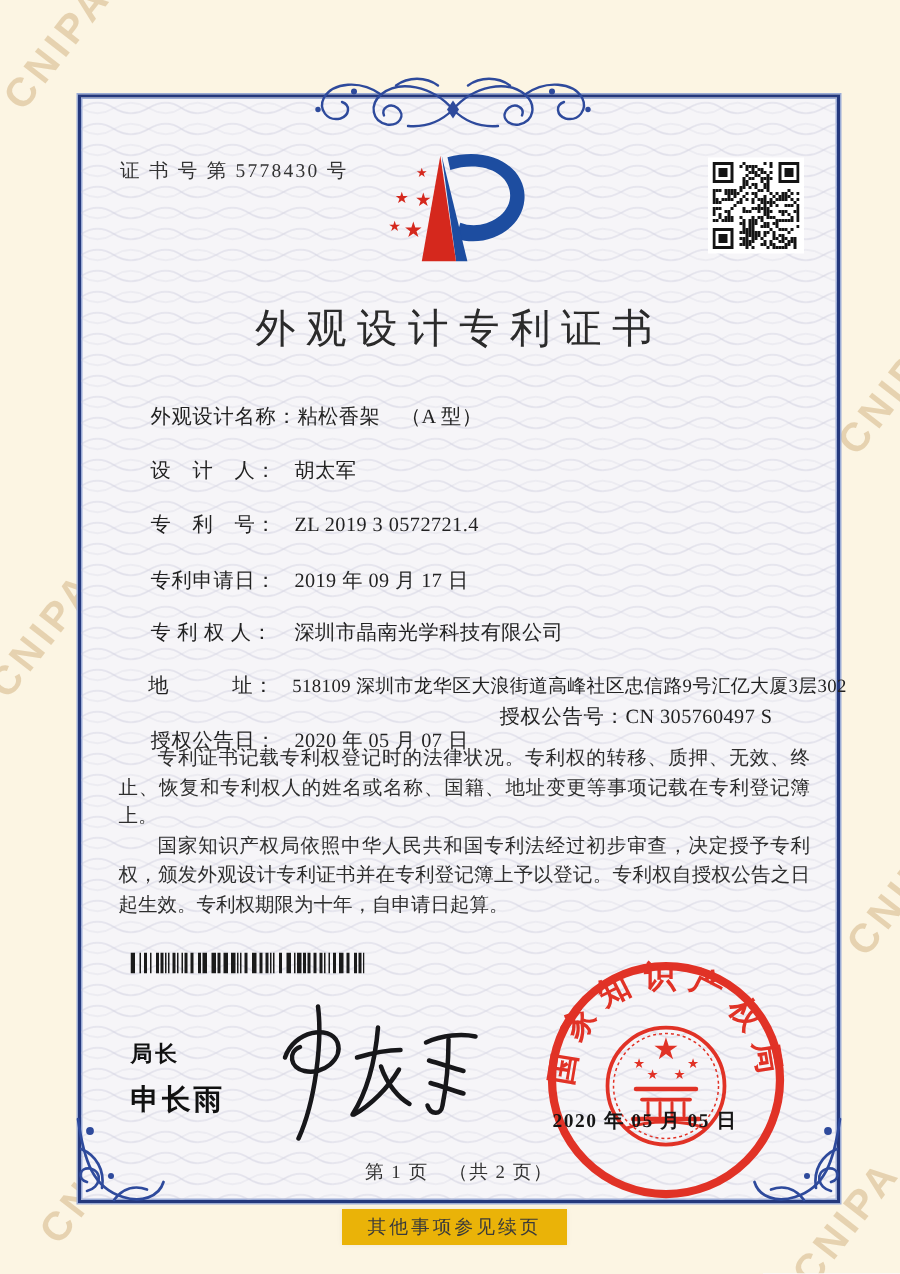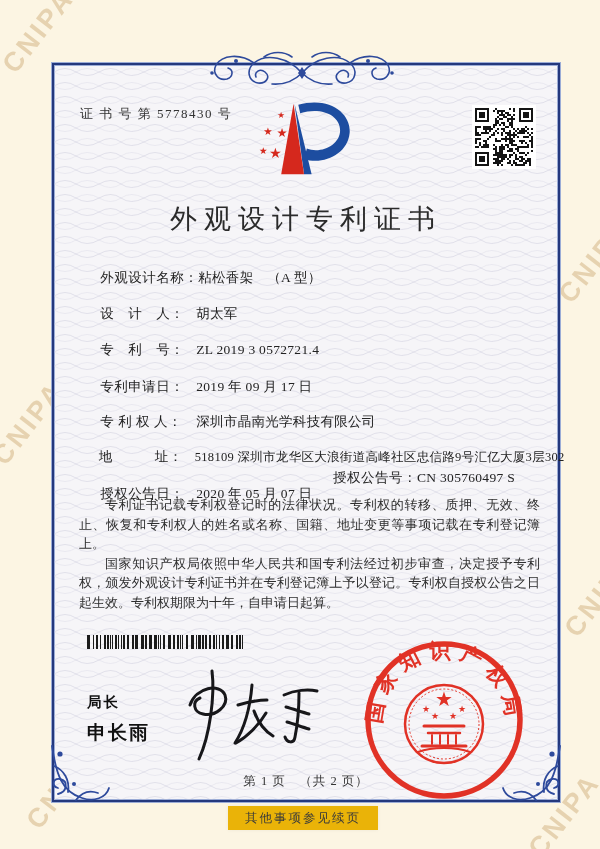--- a/index.html
+++ b/index.html
@@ -532,18 +532,19 @@
         </g>
         <g stroke="#e02417" stroke-linecap="round" fill="none">
           <path d="M60,86 L100,86" stroke-width="3"></path>
           <path d="M64,93 L96,93" stroke-width="2.5"></path>
           <path d="M68,95 L68,104 M76,95 L76,104 M84,95 L84,104 M92,95 L92,104" stroke-width="2"></path>
           <path d="M58,106 L102,106" stroke-width="3"></path>
           <path d="M54,112 C62,109 70,108 80,108 C90,108 98,109 106,112" stroke-width="2"></path>
         </g>
       </g>
     </svg>
+    <div class="seal-date">2020 年 05 月 05 日</div>
 
     <div class="page-info">第 1 页　（共 2 页）</div>
   </div>
 
   <div class="footer-note">其他事项参见续页</div>
 </div>
 
 </body></html>

